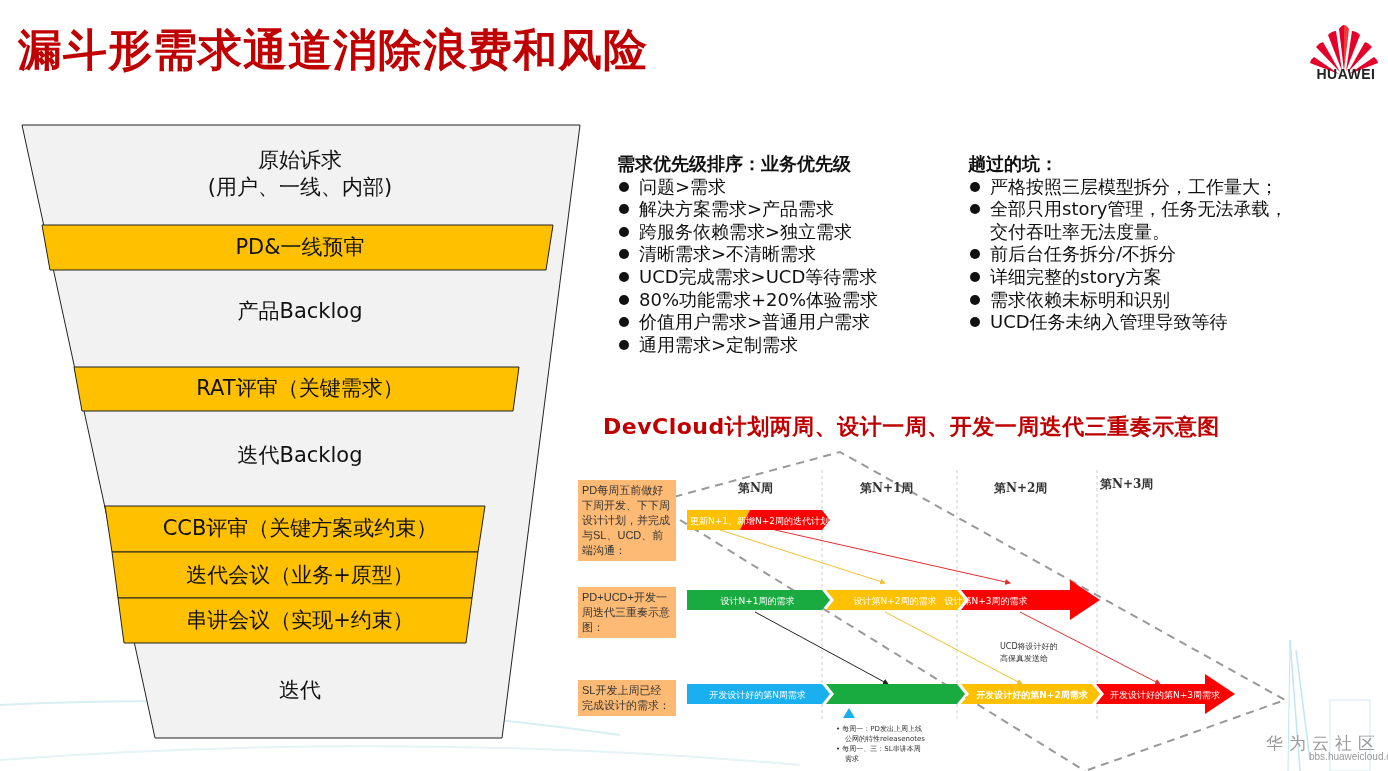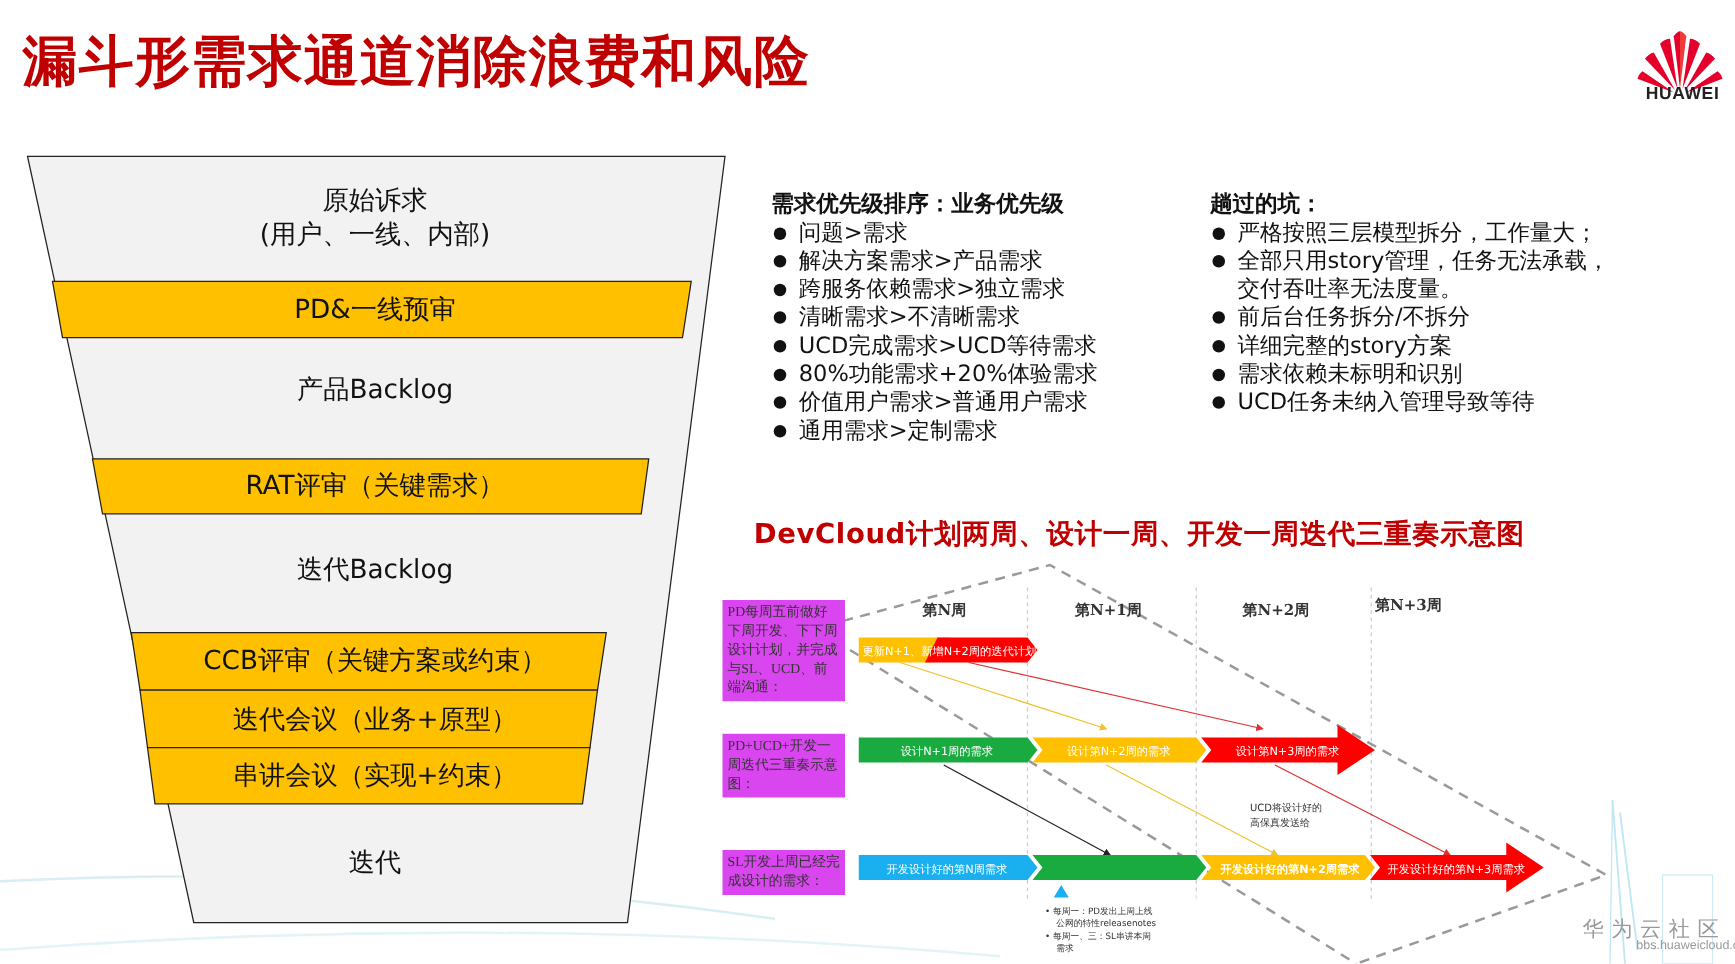--- a/index.html
+++ b/index.html
@@ -16,21 +16,21 @@
   
   .list-block { position:absolute; font-size:18px; line-height:22.6px; color:#111; }
   .list-block .hd { font-weight:bold; }
   .list-block ul { list-style:none; margin:0; padding:0; }
   .list-block li { position:relative; padding-left:22px; }
   .list-block li::before { content:""; position:absolute; left:2px; top:6px; width:10px; height:10px; border-radius:50%; background:#111; }
   .list-block li.cont::before { display:none; }
 
   
   .diag-title { position:absolute; left:603px; top:412px; font-size:22px; font-weight:bold; color:#c00000; letter-spacing:0.5px; }
-  .row-label { position:absolute; left:578px; background:#d946ef; color:#333; font-size:11px; line-height:15px; padding:3px 4px; font-family:Liberation Serif, serif; }
+  .row-label { position:absolute; left:578px; background:#fdba74; color:#333; font-size:11px; line-height:15px; padding:3px 4px; font-family:Liberation Sans, sans-serif; }
   .week { position:absolute; font-size:12px; font-weight:bold; color:#333; font-family:"DejaVu Serif", serif; }
   .arrow-text { position:absolute; font-size:9px; color:#fff; white-space:nowrap; text-align:center; }
   .note { position:absolute; font-size:8px; line-height:12px; color:#333; }
   .watermark { position:absolute; left:1266px; top:732px; font-size:17px; color:#999; letter-spacing:6px; }
   .watermark-url { position:absolute; left:1266px; top:751px; font-size:10px; color:#999; font-family:"Liberation Sans", sans-serif;padding-left:43px; }
 </style>
 </head>
 <body>
 
 <svg class="bg-swoosh" viewBox="0 0 1388 771">
@@ -156,21 +156,21 @@
 <div class="row-label" style="top:680px;width:90px;">SL开发上周已经完成设计的需求：</div>
 
 <div class="week" style="left:738px;top:480px;">第N周</div>
 <div class="week" style="left:860px;top:480px;">第N+1周</div>
 <div class="week" style="left:994px;top:480px;">第N+2周</div>
 <div class="week" style="left:1100px;top:476px;">第N+3周</div>
 
 <div class="arrow-text" style="left:690px;top:515px;width:135px;">更新N+1、新增N+2周的迭代计划</div>
 <div class="arrow-text" style="left:690px;top:595px;width:135px;">设计N+1周的需求</div>
 <div class="arrow-text" style="left:830px;top:595px;width:130px;">设计第N+2周的需求</div>
-<div class="arrow-text" style="left:965px;top:595px;width:130px;">设计第N+3周的需求</div>
+<div class="arrow-text" style="left:909px;top:595px;width:130px;padding-left:12px;">设计第N+3周的需求</div>
 <div class="arrow-text" style="left:690px;top:689px;width:135px;">开发设计好的第N周需求</div>
 <div class="arrow-text" style="left:830px;top:710px;width:130px;padding-left:14px;">开发设计好的第N+1周需求</div>
 <div class="arrow-text" style="left:967px;top:689px;width:130px;font-weight:bold;">开发设计好的第N+2周需求</div>
 <div class="arrow-text" style="left:1100px;top:689px;width:130px;">开发设计好的第N+3周需求</div>
 
 <div class="note" style="left:1000px;top:641px;">
   <div>UCD将设计好的</div>
   <div>高保真发送给</div>
 </div>
 

